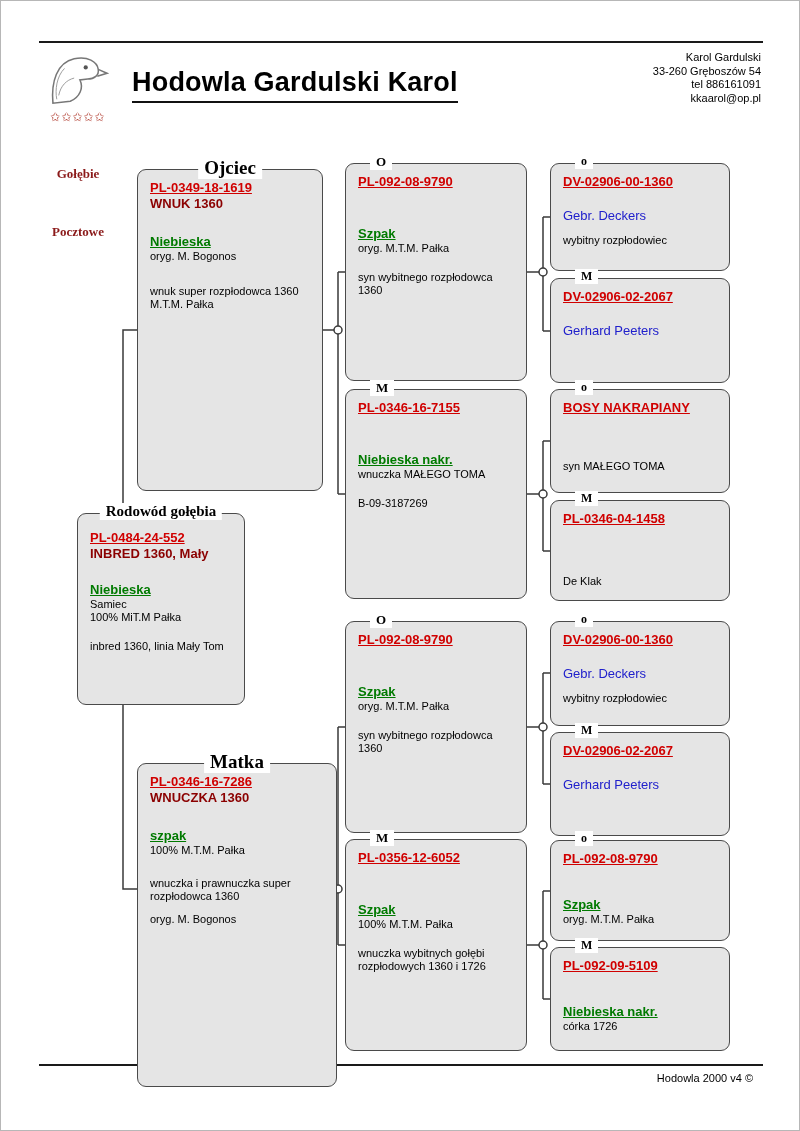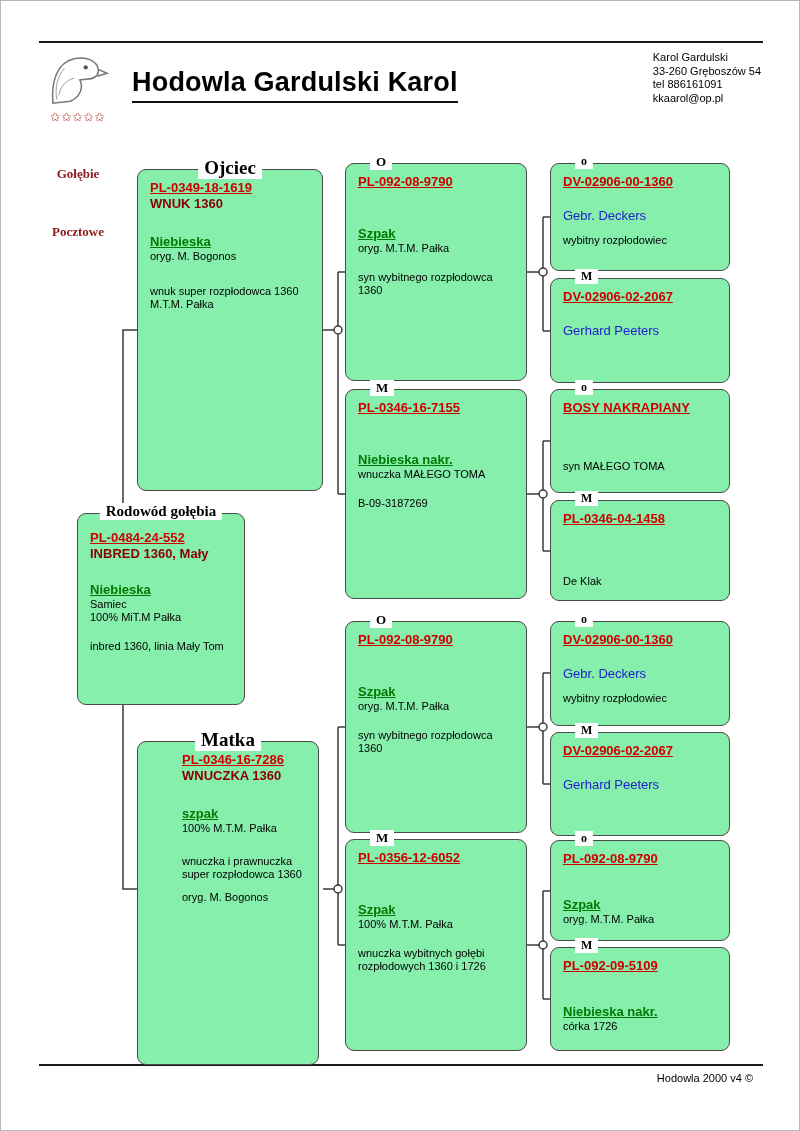--- a/index.html
+++ b/index.html
@@ -15,31 +15,31 @@
   
   .logo { position:absolute; left:42px; top:52px; width:70px; text-align:center; }
   .logo .stars { font-size:12px; color:#b03a2e; letter-spacing:1px; line-height:12px; }
   .logo .cap { font-family:"Liberation Serif", serif; font-weight:bold; color:#8b1a1a; font-size:13px; line-height:14px;margin-top:44px; }
   .title-wrap { position:absolute; left:115px; top:50px; }
   .page-title {
     display:inline-block; margin:16px; font-size:27px; font-weight:bold;
     border-bottom:2.5px solid #111; padding-bottom:3px; letter-spacing:0.2px;
   }
   .addr { position:absolute; left:115px; top:98px; font-size:14px; line-height:18px; }
-  .contact { position:absolute; right:38px; top:50px; text-align:left; font-size:11px; line-height:13.5px; }
+  .contact { position:absolute; right:38px; top:50px; text-align:right; font-size:11px; line-height:13.5px; }
 
   
   .credit { position:absolute; right:46px; top:1071px; font-size:11px; }
 
   
   .connectors { position:absolute; left:0; top:0; z-index:1; }
 
   
   .box {
-    position:absolute; background:#86efac; border:1.6px solid #4a4a4a;
+    position:absolute; background:#e5e5e5; border:1.6px solid #4a4a4a;
     border-radius:9px; z-index:2; box-sizing:border-box;
   }
   .box-label {
     position:absolute; top:-10px; background:#fff; padding:0 6px;
     font-family:"Liberation Serif", serif; font-weight:bold; white-space:nowrap;
   }
   .box-label.center { left:50%; transform:translateX(-50%); }
   .box-label.left { left:24px; }
   .lbl-xl { font-size:19px; top:-13px; }
   .lbl-lg { font-size:15px; top:-11px; }
@@ -50,21 +50,21 @@
 
   .ring  { font-size:13px; line-height:16px; font-weight:bold; color:#d00000; text-decoration:underline; }
   .pname { font-size:13px; line-height:16px; font-weight:bold; color:#8b0000; }
   .cdesc { font-size:13px; line-height:16px; font-weight:bold; color:#007a00; text-decoration:underline; }
   .blue  { font-size:13px; line-height:16px; color:#2020cc; }
   .body  { font-size:11px; line-height:13px; color:#000; }.g10{height:10px}.g16{height:16px}.g18{height:18px}.g20{height:20px}
   .g22{height:22px}.g30{height:30px}.g36{height:36px}.g44{height:44px}.g48{height:48px}
 
   #box-father  { left:136px; top:168px; width:186px; height:322px; }
   #box-subject { left:76px;  top:512px; width:168px; height:192px; }
-  #box-mother  { left:136px; top:740px; width:182px; height:324px;padding-left:32px; }
+  #box-mother  { left:136px; top:762px; width:200px; height:324px; }
   #box-gp0 { left:344px; top:162px; width:182px; height:218px; }
   #box-gp1 { left:344px; top:388px; width:182px; height:210px; }
   #box-gp2 { left:344px; top:620px; width:182px; height:212px; }
   #box-gp3 { left:344px; top:838px; width:182px; height:212px; }
   #box-gg0 { left:549px; top:162px; width:180px; height:108px; }
   #box-gg1 { left:549px; top:277px; width:180px; height:105px; }
   #box-gg2 { left:549px; top:388px; width:180px; height:104px; }
   #box-gg3 { left:549px; top:499px; width:180px; height:101px; }
   #box-gg4 { left:549px; top:620px; width:180px; height:105px; }
   #box-gg5 { left:549px; top:731px; width:180px; height:104px; }

